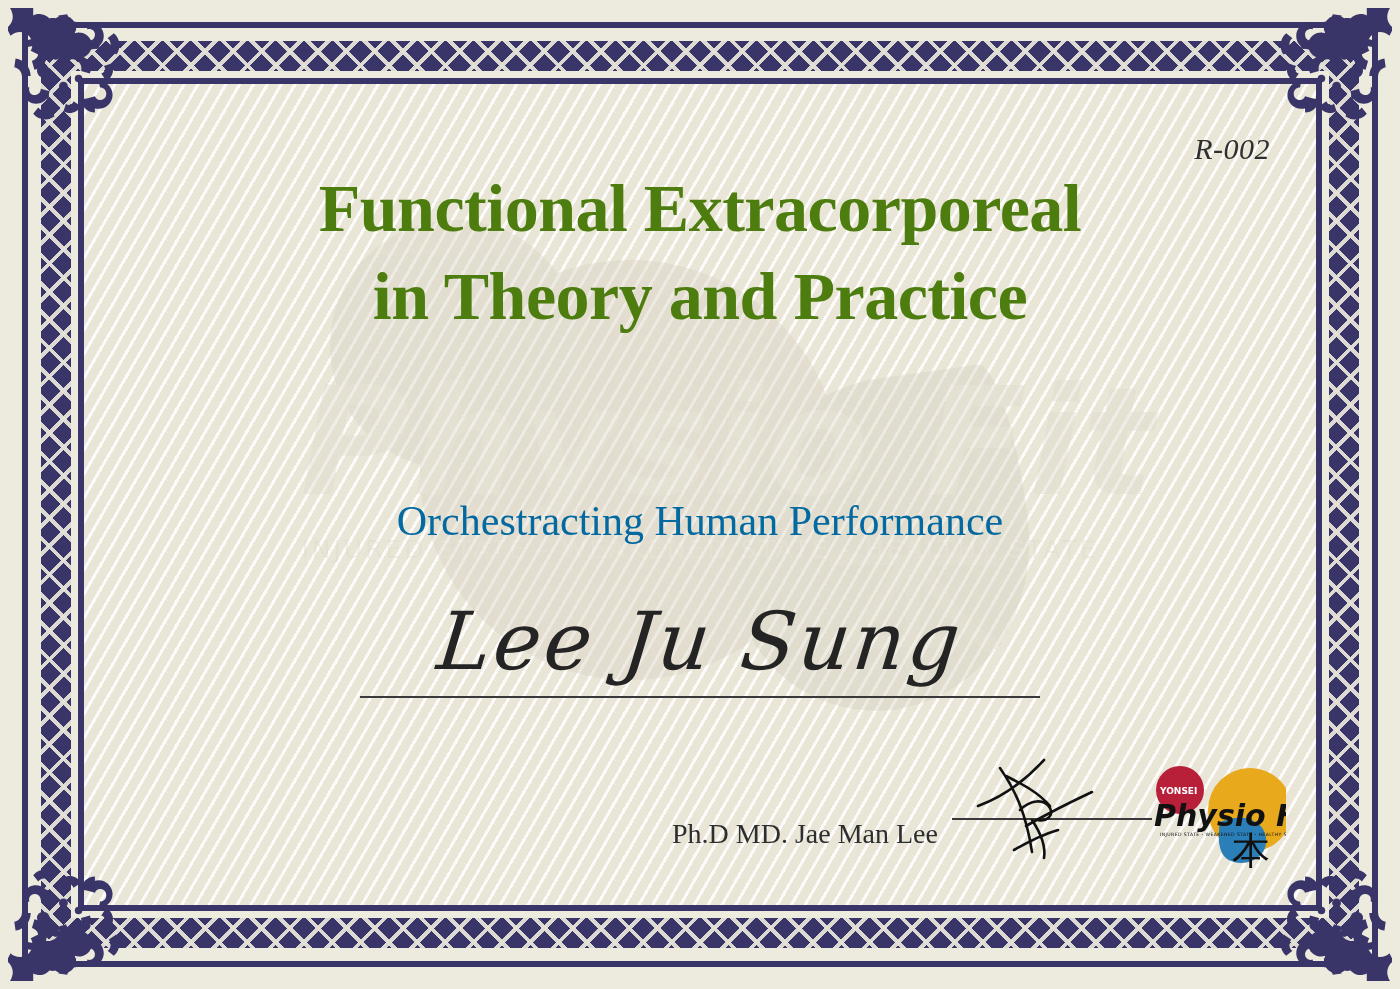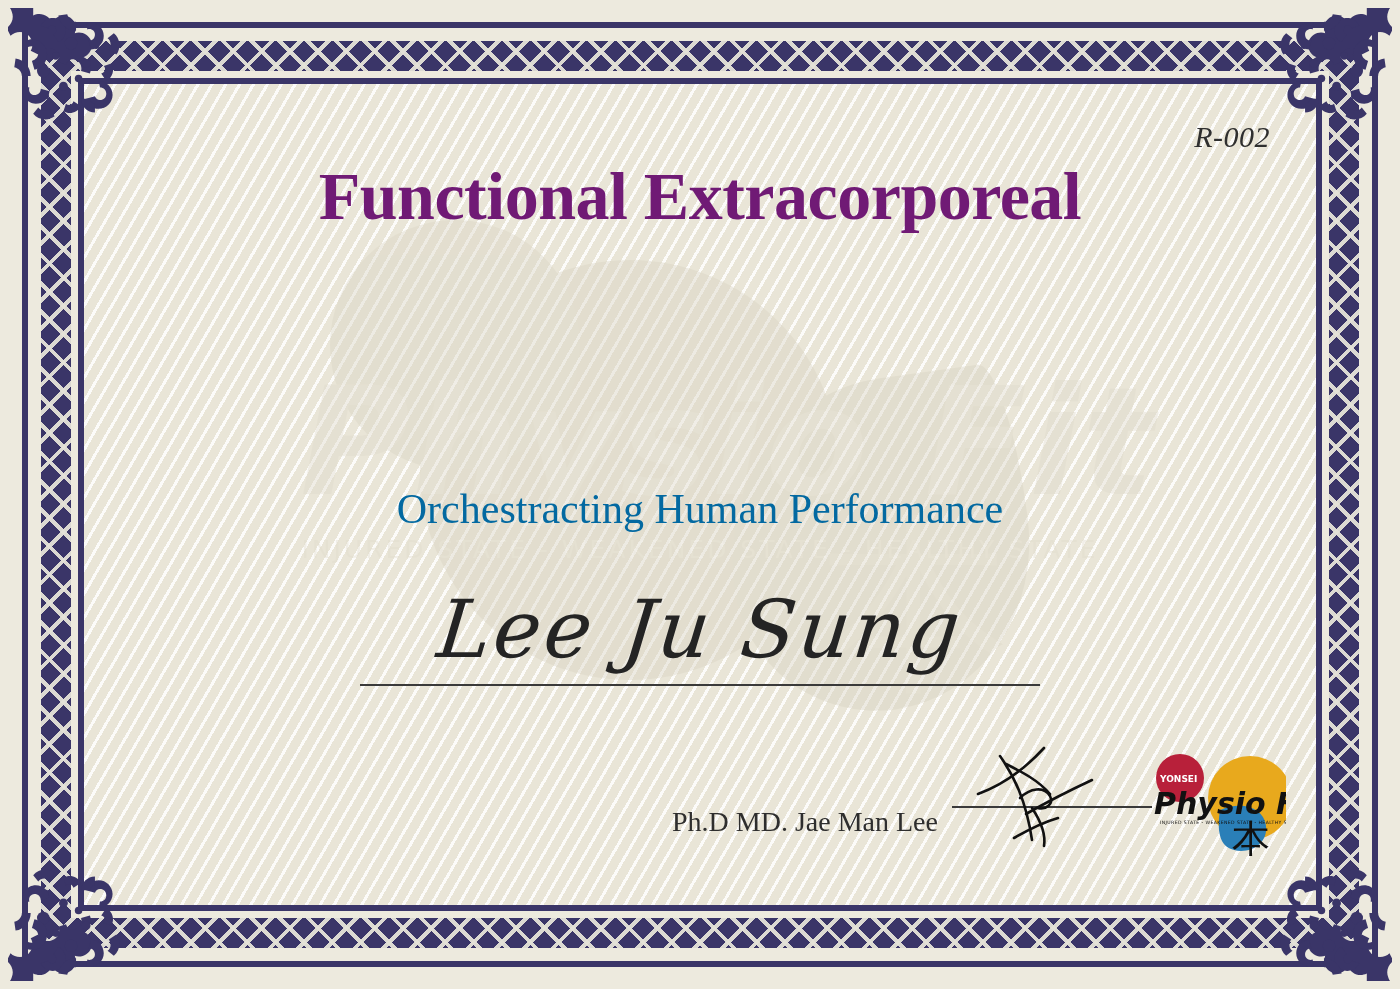--- a/index.html
+++ b/index.html
@@ -154,20 +154,21 @@
     font-size: 190px;
     color: #dcd7c7;
     font-family: "DejaVu Sans", sans-serif;
   }
 
   
   .content {
     position: absolute;
     inset: 0;
     z-index: 5;
+    margin-top: 12px;
   }
 
   .ref-number {
     position: absolute;
     right: 130px;
     top: 120px;
     font-size: 30px;
     font-style: italic;
     color: #2f2f2f;
     letter-spacing: 0.5px;
@@ -175,21 +176,21 @@
 
   .title-block {
     position: absolute;
     left: 0; right: 0;
     top: 152px;
     text-align: center;
   }
   .title-line {
     font-size: 68px;
     font-weight: bold;
-    color: #701a75;
+    color: #4d7c0f;
     line-height: 1.30;
     letter-spacing: -0.5px;
     white-space: nowrap;
   }
 
   .subtitle {
     position: absolute;
     left: 0; right: 0;
     top: 485px;
     text-align: center;
@@ -411,20 +412,21 @@
       <path d="M40 6c1 7 7 12 14 12l0-7c-3 0-6-2-7-6z"></path>
     </svg>
   </div>
 
   <div class="content">
 
     <div class="ref-number">R-002</div>
 
     <div class="title-block">
       <div class="title-line">Functional Extracorporeal</div>
+      <div class="title-line">in Theory and Practice</div>
     </div>
 
     <div class="subtitle">Orchestracting Human Performance</div>
 
 
     <div class="recipient-wrap">
       <div class="recipient-name">Lee Ju Sung</div>
       <div class="recipient-rule"></div>
     </div>
 

